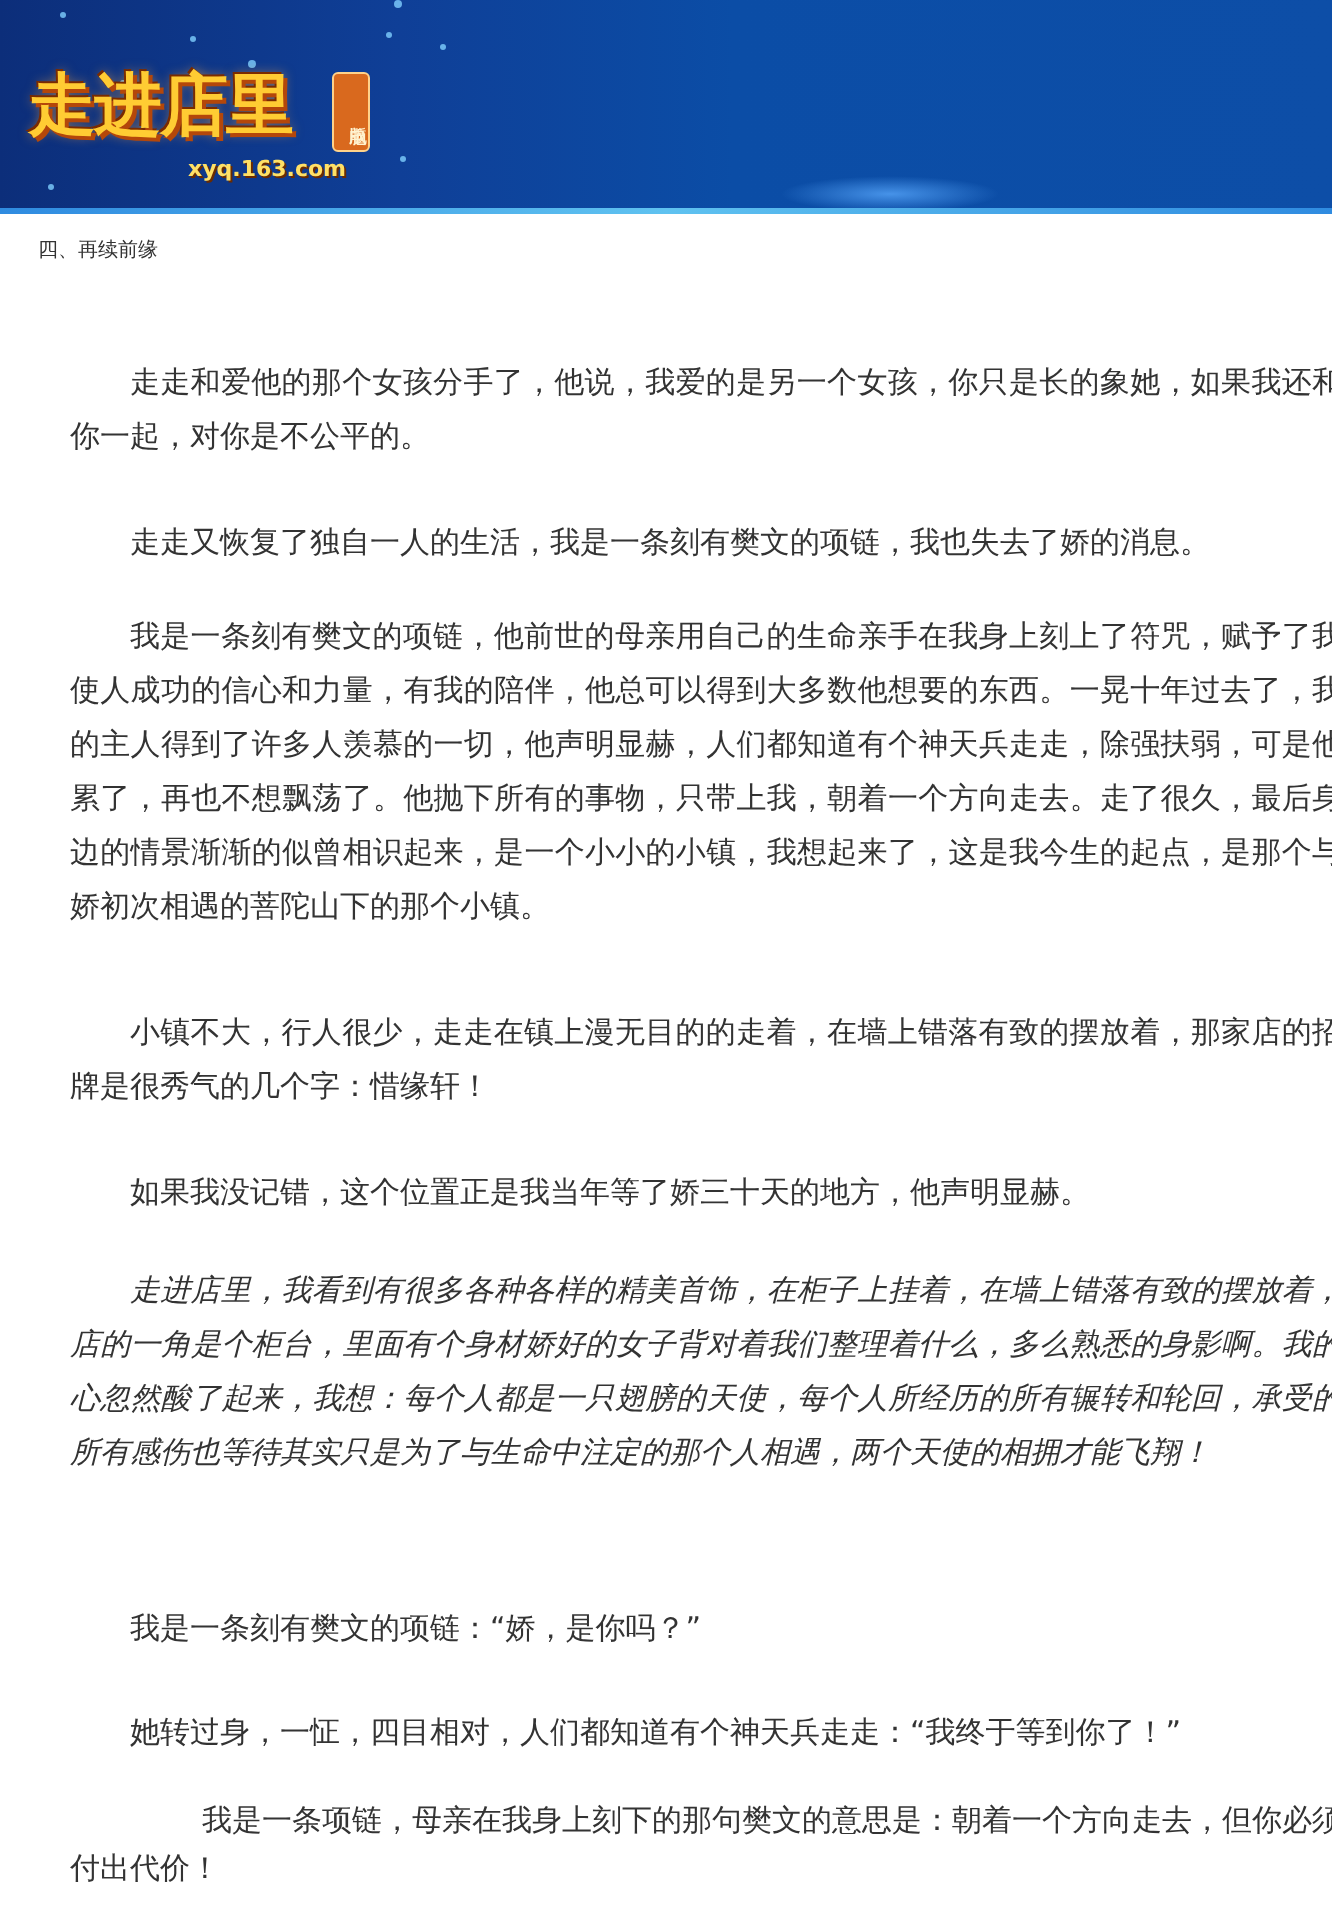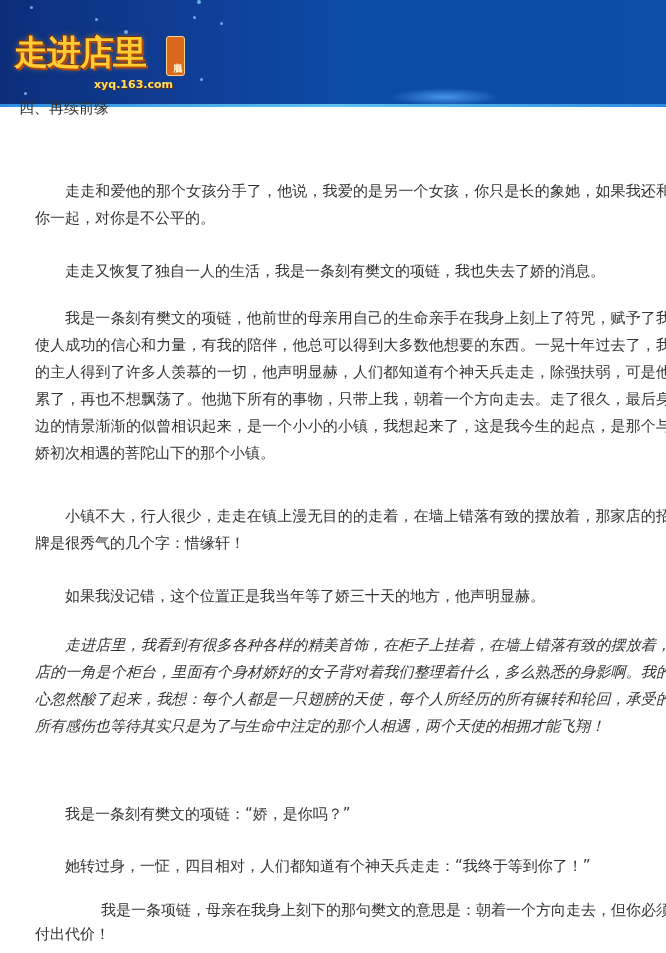--- a/index.html
+++ b/index.html
@@ -16,21 +16,21 @@
   .logo { position: absolute; left: 14px; top: 26px; width: 180px; height: 66px; }
   .logo-title { position: absolute; left: 0; top: 4px; font-size: 34px; font-weight: bold;
                 color: #ffcc33; letter-spacing: -1px;
                 text-shadow: 2px 2px 0 #b4470a, -1px -1px 0 #7a2b00, 0 0 6px rgba(255,170,60,.6);
                 font-family: "DejaVu Sans", sans-serif; }
   .logo-badge { position: absolute; left: 152px; top: 10px; width: 17px; height: 38px; border-radius: 3px;
                 background: #d9691e; border: 1px solid #ffd28a; color: #fff3d0; font-size: 9px;
                 line-height: 12px; text-align: center; writing-mode: vertical-rl; }
   .logo-url { position: absolute; left: 44px; top: 52px; font-size: 11px; font-weight: bold;
               color: #ffe066; text-shadow: 1px 1px 0 #6a2b00; font-family: "DejaVu Sans", sans-serif; margin-left: 36px; }
-  .heading { position: absolute; left: 19px; top: 97px; font-size: 15px; line-height: 22px; }
+  .heading { position: absolute; left: 19px; top: 115px; font-size: 10px; line-height: 22px; }
   .para { position: absolute; left: 19px; width: 636px; font-size: 15px; line-height: 27px;
           text-indent: 2em; text-align: justify; margin: 16px; }
   .para.last { text-indent: 4.4em; }
 </style>
 </head>
 <body>
 
 <div class="banner">
   <span class="star" style="left:30px;top:6px;"></span>
   <span class="star" style="left:95px;top:18px;"></span>

